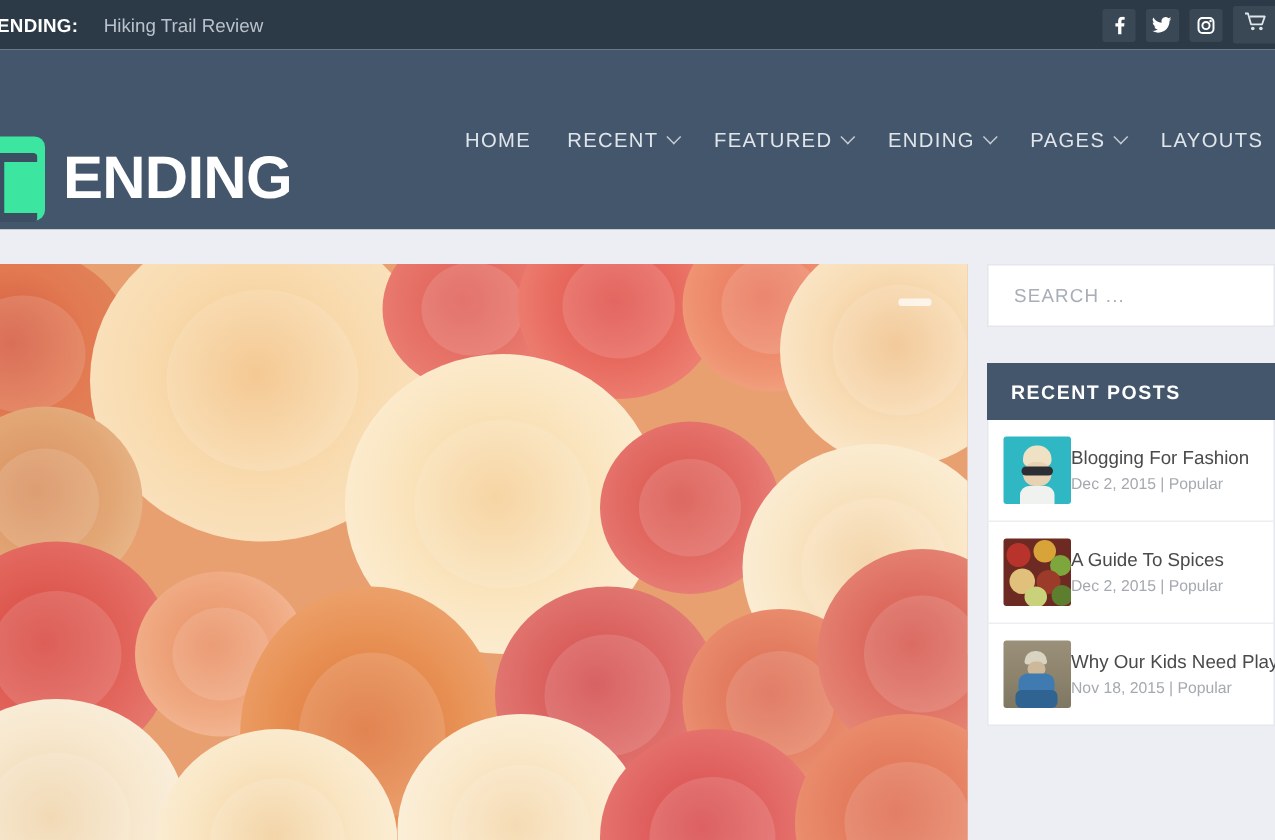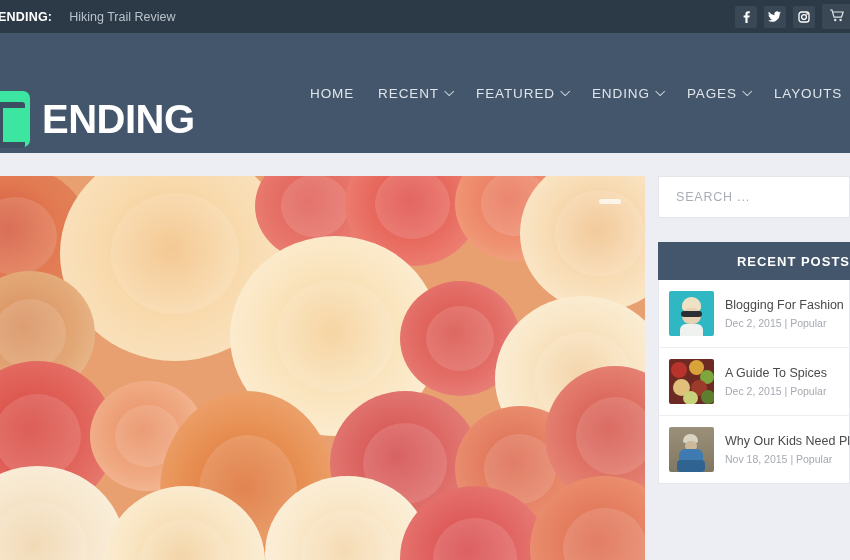--- a/index.html
+++ b/index.html
@@ -135,28 +135,27 @@
     border: 1px solid #e4e6eb;
     display: flex; align-items: center; padding-left: 17px;
   }
   #sb-search-text {
     font-size: 12.5px; color: #a8adb6; letter-spacing: .8px;
   }
   #recent-header {
     margin-top: 24px; width: 192px; height: 38px;
     background: #44566c; display: flex; align-items: center;
     padding-left: 16px;
-    justify-content: flex-end;
   }
   #recent-header-title {
     font-size: 13px; font-weight: bold; color: #ffffff; letter-spacing: 1px;
   }
   #post-list { width: 192px; background: #ffffff; border: 1px solid #e6e8ed; border-top: none; }
   .post-item {
-    display: flex; align-items: center; gap: 11px;
+    display: flex; align-items: center; 
     padding: 11px 10px; border-bottom: 1px solid #eceef1;
   }
   .post-item:last-child { border-bottom: none; }
   .post-thumb {
     width: 45px; height: 45px; flex: none; border-radius: 2px;
     overflow: hidden; position: relative;
   }
   .post-body { min-width: 0; }
   .post-title {
     font-size: 12.5px; color: #4a4a4a; line-height: 1.25; white-space: nowrap;

